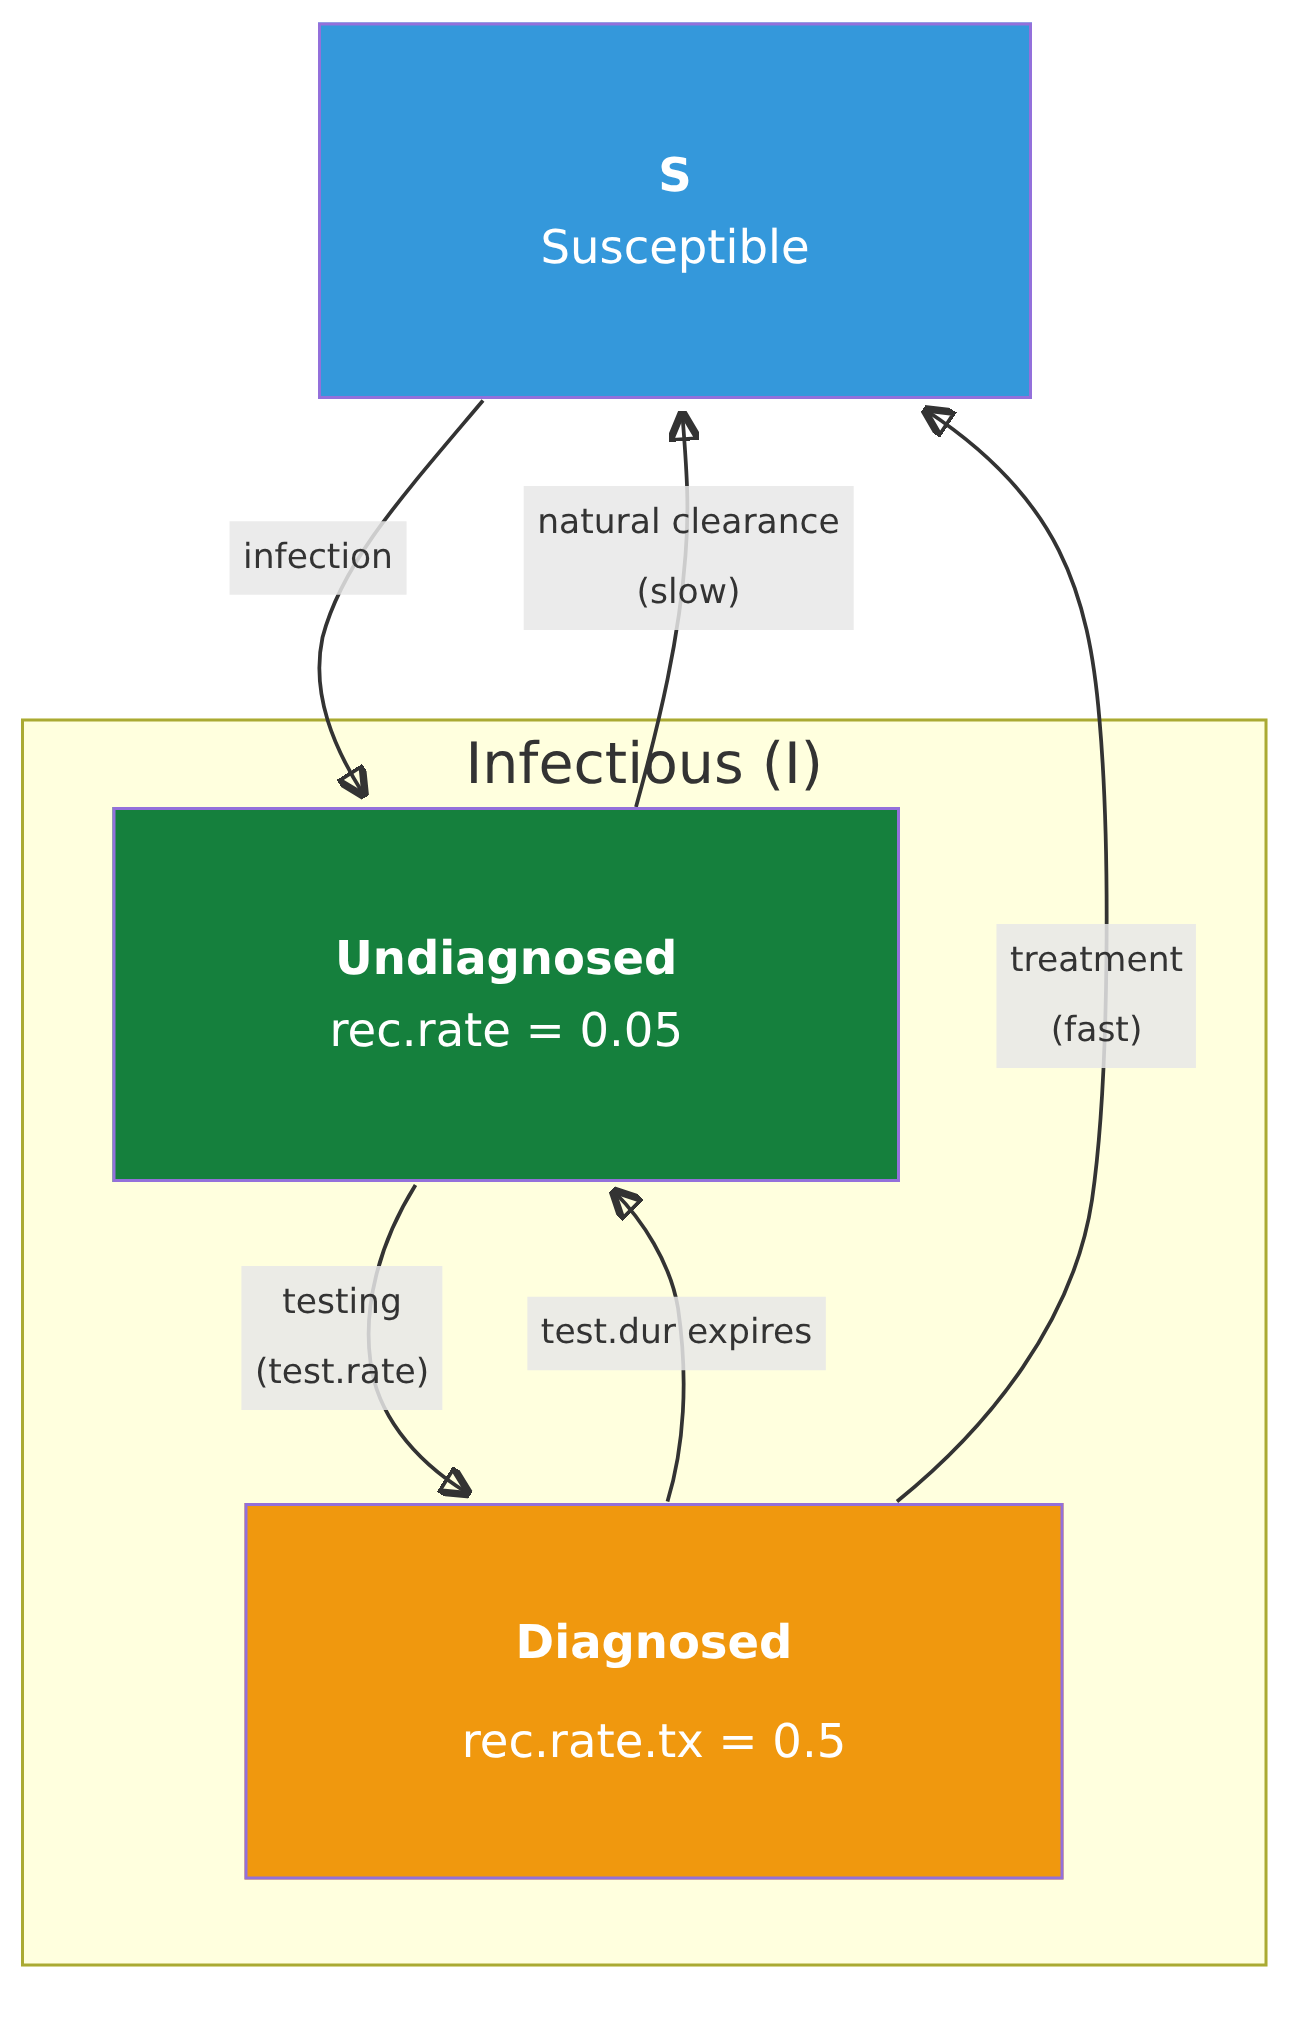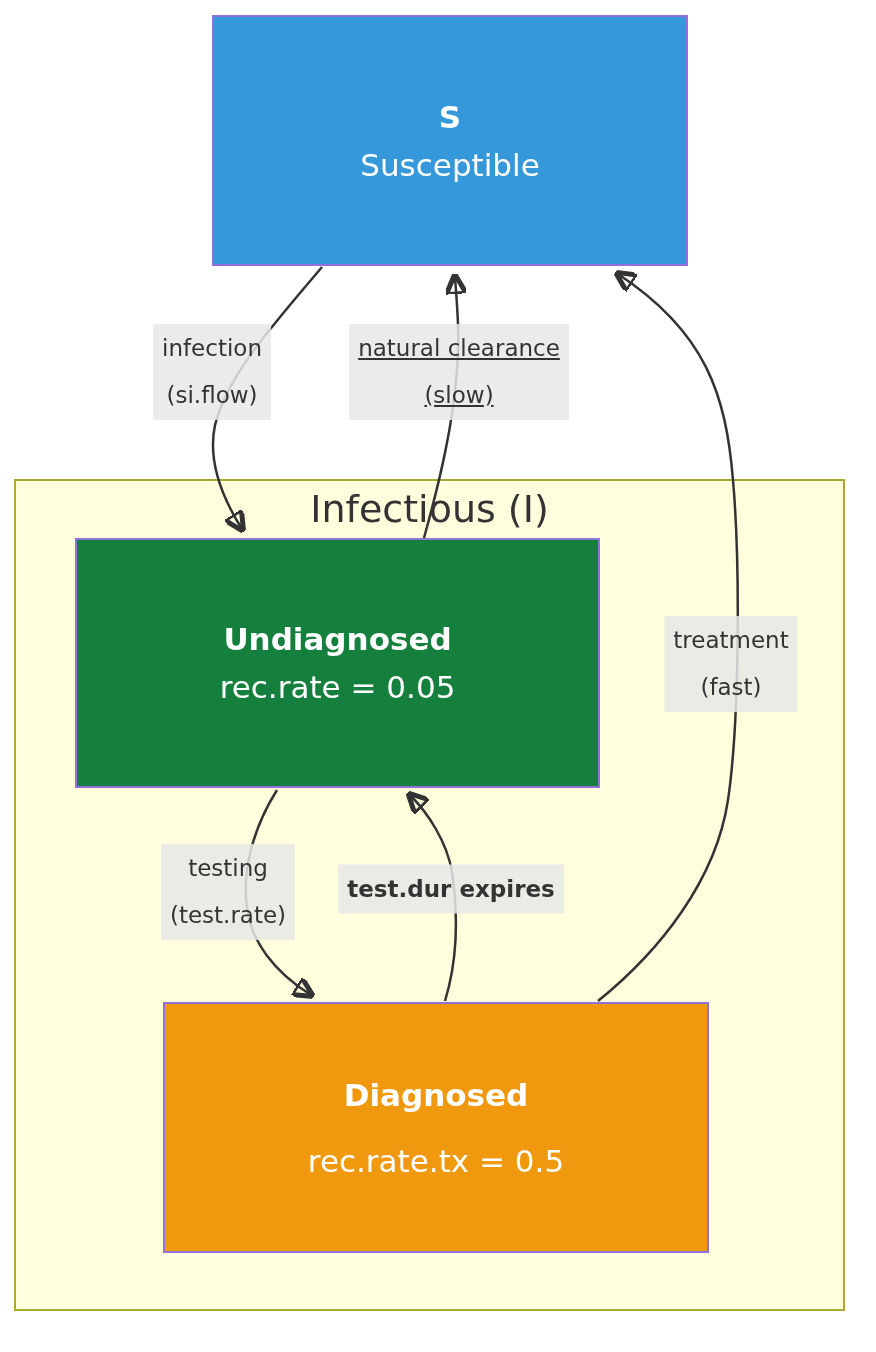--- a/index.html
+++ b/index.html
@@ -74,24 +74,24 @@
     background: rgba(232, 232, 232, 0.85);
     color: #333333;
     font-size: 23px;
     line-height: 47px;
     text-align: center;
     padding: 1px 9px;
     white-space: nowrap;
     z-index: 4;
   }
   .lbl-infection   { left: 212px; top: 372px; }
-  .lbl-natclear    { left: 459px; top: 372px; text-decoration: underline; }
+  .lbl-natclear    { left: 459px; top: 372px; }
   .lbl-treatment   { left: 731px; top: 664px; }
   .lbl-testing     { left: 228px; top: 892px; }
-  .lbl-testdur     { left: 451px; top: 889px; font-weight: bold; }
+  .lbl-testdur     { left: 451px; top: 889px; }
 </style>
 </head>
 <body>
 
 <div class="stage">
 
   <div class="cluster" style="background-color: rgb(255, 255, 222);">
     <div class="cluster-title">Infectious (I)</div>
   </div>
 
@@ -118,21 +118,20 @@
     <div class="node-sub">rec.rate = 0.05</div>
   </div>
 
   <div class="node node-diag" style="background-color: rgb(240, 152, 14);">
     <div class="node-title">Diagnosed</div>
     <div class="node-sub">rec.rate.tx = 0.5</div>
   </div>
 
   <div class="edge-label lbl-infection">
     <div>infection</div>
-    <div>(si.flow)</div>
   </div>
 
   <div class="edge-label lbl-natclear">
     <div>natural clearance</div>
     <div>(slow)</div>
   </div>
 
   <div class="edge-label lbl-treatment">
     <div>treatment</div>
     <div>(fast)</div>

